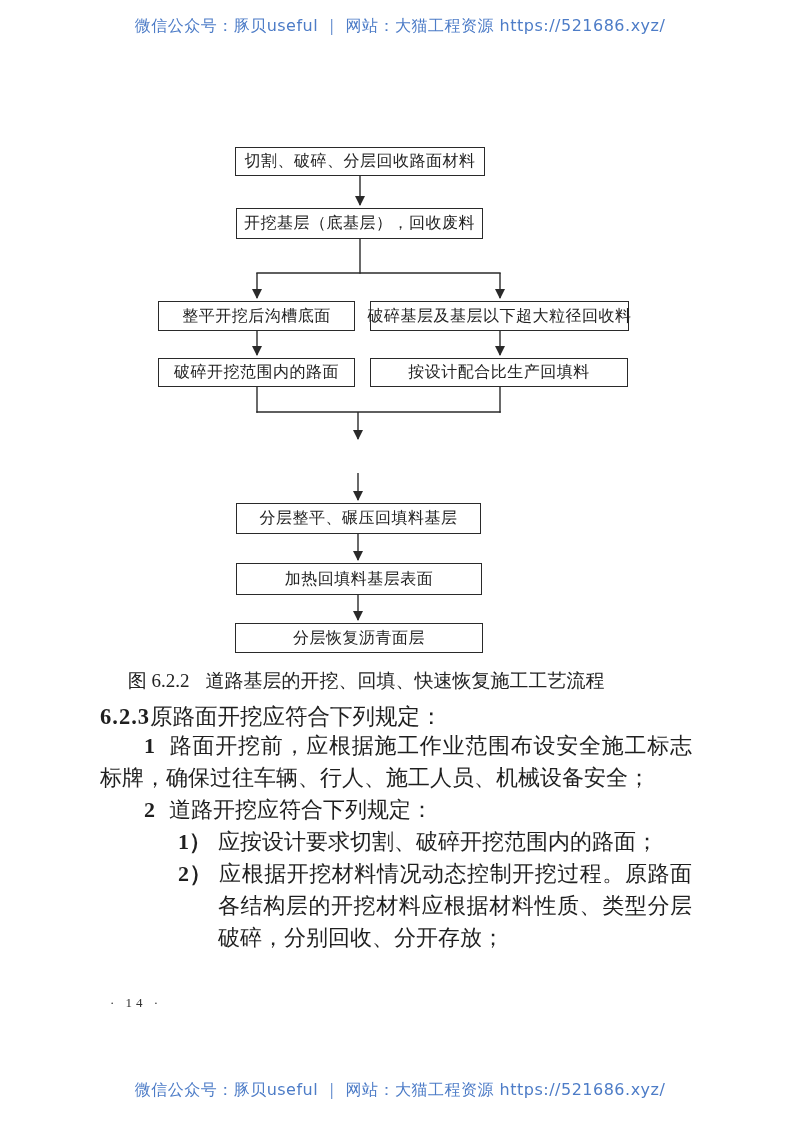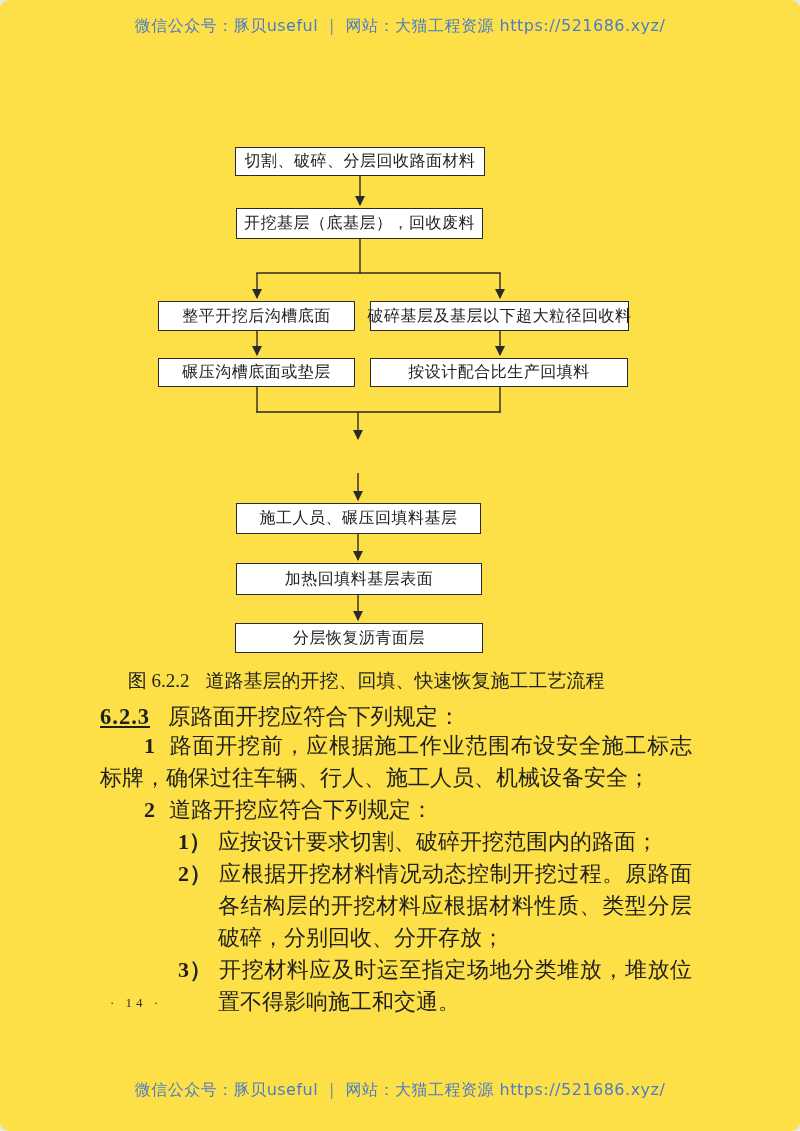--- a/index.html
+++ b/index.html
@@ -1,24 +1,23 @@
 <!DOCTYPE html>
 <html><head>
 <meta charset="utf-8">
 <style>
   html,body{margin:0;padding:0;background:#e8e8e8;}
   .page{
     position:relative;
     width:800px;height:1131px;
-    background:#fde047;
+    background:#ffffff;
     margin:0 auto;
     overflow:hidden;
     font-family:"Liberation Serif","DejaVu Serif",serif;
     color:#1f1f1f;
-    border-radius:9px;
   }
   
   .edge-note{
     position:absolute;left:0;width:800px;
     text-align:center;
     font-family:"DejaVu Sans","Liberation Sans",sans-serif;
     font-size:16px;
     color:#4d7cc7;
     letter-spacing:0.5px;
   }
@@ -47,21 +46,21 @@
     font-size:19px;
     color:#222;
   }
   .caption .cap-label{margin-right:16px;}
 
   
   .heading{
     position:absolute;top:701px;left:100px;width:600px;
     font-size:22.5px;
   }
-  .heading .sec-num{font-weight:bold;margin-right:18px;letter-spacing:1px;text-decoration:underline;}
+  .heading .sec-num{font-weight:bold;letter-spacing:1px;}
 
   
   .body-text{
     position:absolute;top:730px;left:100px;width:592px;
     font-size:22px;line-height:32px;
     text-align:justify;
   }
   .body-text p{margin:0;padding:0;}
   p.item{text-indent:44px;}
   p.item .num{font-weight:bold;margin-right:14px;}
@@ -102,23 +101,23 @@
         <line x1="358" y1="473" x2="358" y2="500" marker-end="url(#ah)"></line>
         <line x1="358" y1="534" x2="358" y2="560" marker-end="url(#ah)"></line>
         <line x1="358" y1="595" x2="358" y2="620" marker-end="url(#ah)"></line>
       </g>
     </svg>
 
     <div class="fbox" style="left:235px;top:147px;width:250px;height:29px">切割、破碎、分层回收路面材料</div>
     <div class="fbox" style="left:236px;top:208px;width:247px;height:31px">开挖基层（底基层），回收废料</div>
     <div class="fbox" style="left:158px;top:301px;width:197px;height:30px">整平开挖后沟槽底面</div>
     <div class="fbox" style="left:370px;top:301px;width:259px;height:30px">破碎基层及基层以下超大粒径回收料</div>
-    <div class="fbox" style="left:158px;top:358px;width:197px;height:29px">碾压沟槽底面或垫层</div>
+    <div class="fbox" style="left:158px;top:358px;width:197px;height:29px">破碎开挖范围内的路面</div>
     <div class="fbox" style="left:370px;top:358px;width:258px;height:29px">按设计配合比生产回填料</div>
-    <div class="fbox" style="left:236px;top:503px;width:245px;height:31px">施工人员、碾压回填料基层</div>
+    <div class="fbox" style="left:236px;top:503px;width:245px;height:31px">分层整平、碾压回填料基层</div>
     <div class="fbox" style="left:236px;top:563px;width:246px;height:32px">加热回填料基层表面</div>
     <div class="fbox" style="left:235px;top:623px;width:248px;height:30px">分层恢复沥青面层</div>
   </div>
 
   <div class="caption">
     <span class="cap-label">图 6.2.2</span><span>道路基层的开挖、回填、快速恢复施工工艺流程</span>
   </div>
 
   <div class="heading">
     <span class="sec-num">6.2.3</span><span>原路面开挖应符合下列规定：</span>
@@ -130,22 +129,19 @@
     </p>
     <p class="item">
       <span class="num">2</span><span>道路开挖应符合下列规定：</span>
     </p>
     <p class="subitem">
       <span class="num">1）</span><span>应按设计要求切割、破碎开挖范围内的路面；</span>
     </p>
     <p class="subitem">
       <span class="num">2）</span><span>应根据开挖材料情况动态控制开挖过程。原路面各结构层的开挖材料应根据材料性质、类型分层破碎，分别回收、分开存放；</span>
     </p>
-    <p class="subitem">
-      <span class="num">3）</span><span>开挖材料应及时运至指定场地分类堆放，堆放位置不得影响施工和交通。</span>
-    </p>
   </div>
 
   <div class="page-number">· 14 ·</div>
 
   <div class="edge-note bottom">微信公众号：豚贝useful ｜ 网站：大猫工程资源 https://521686.xyz/</div>
 
 </div>
 
 </body></html>

